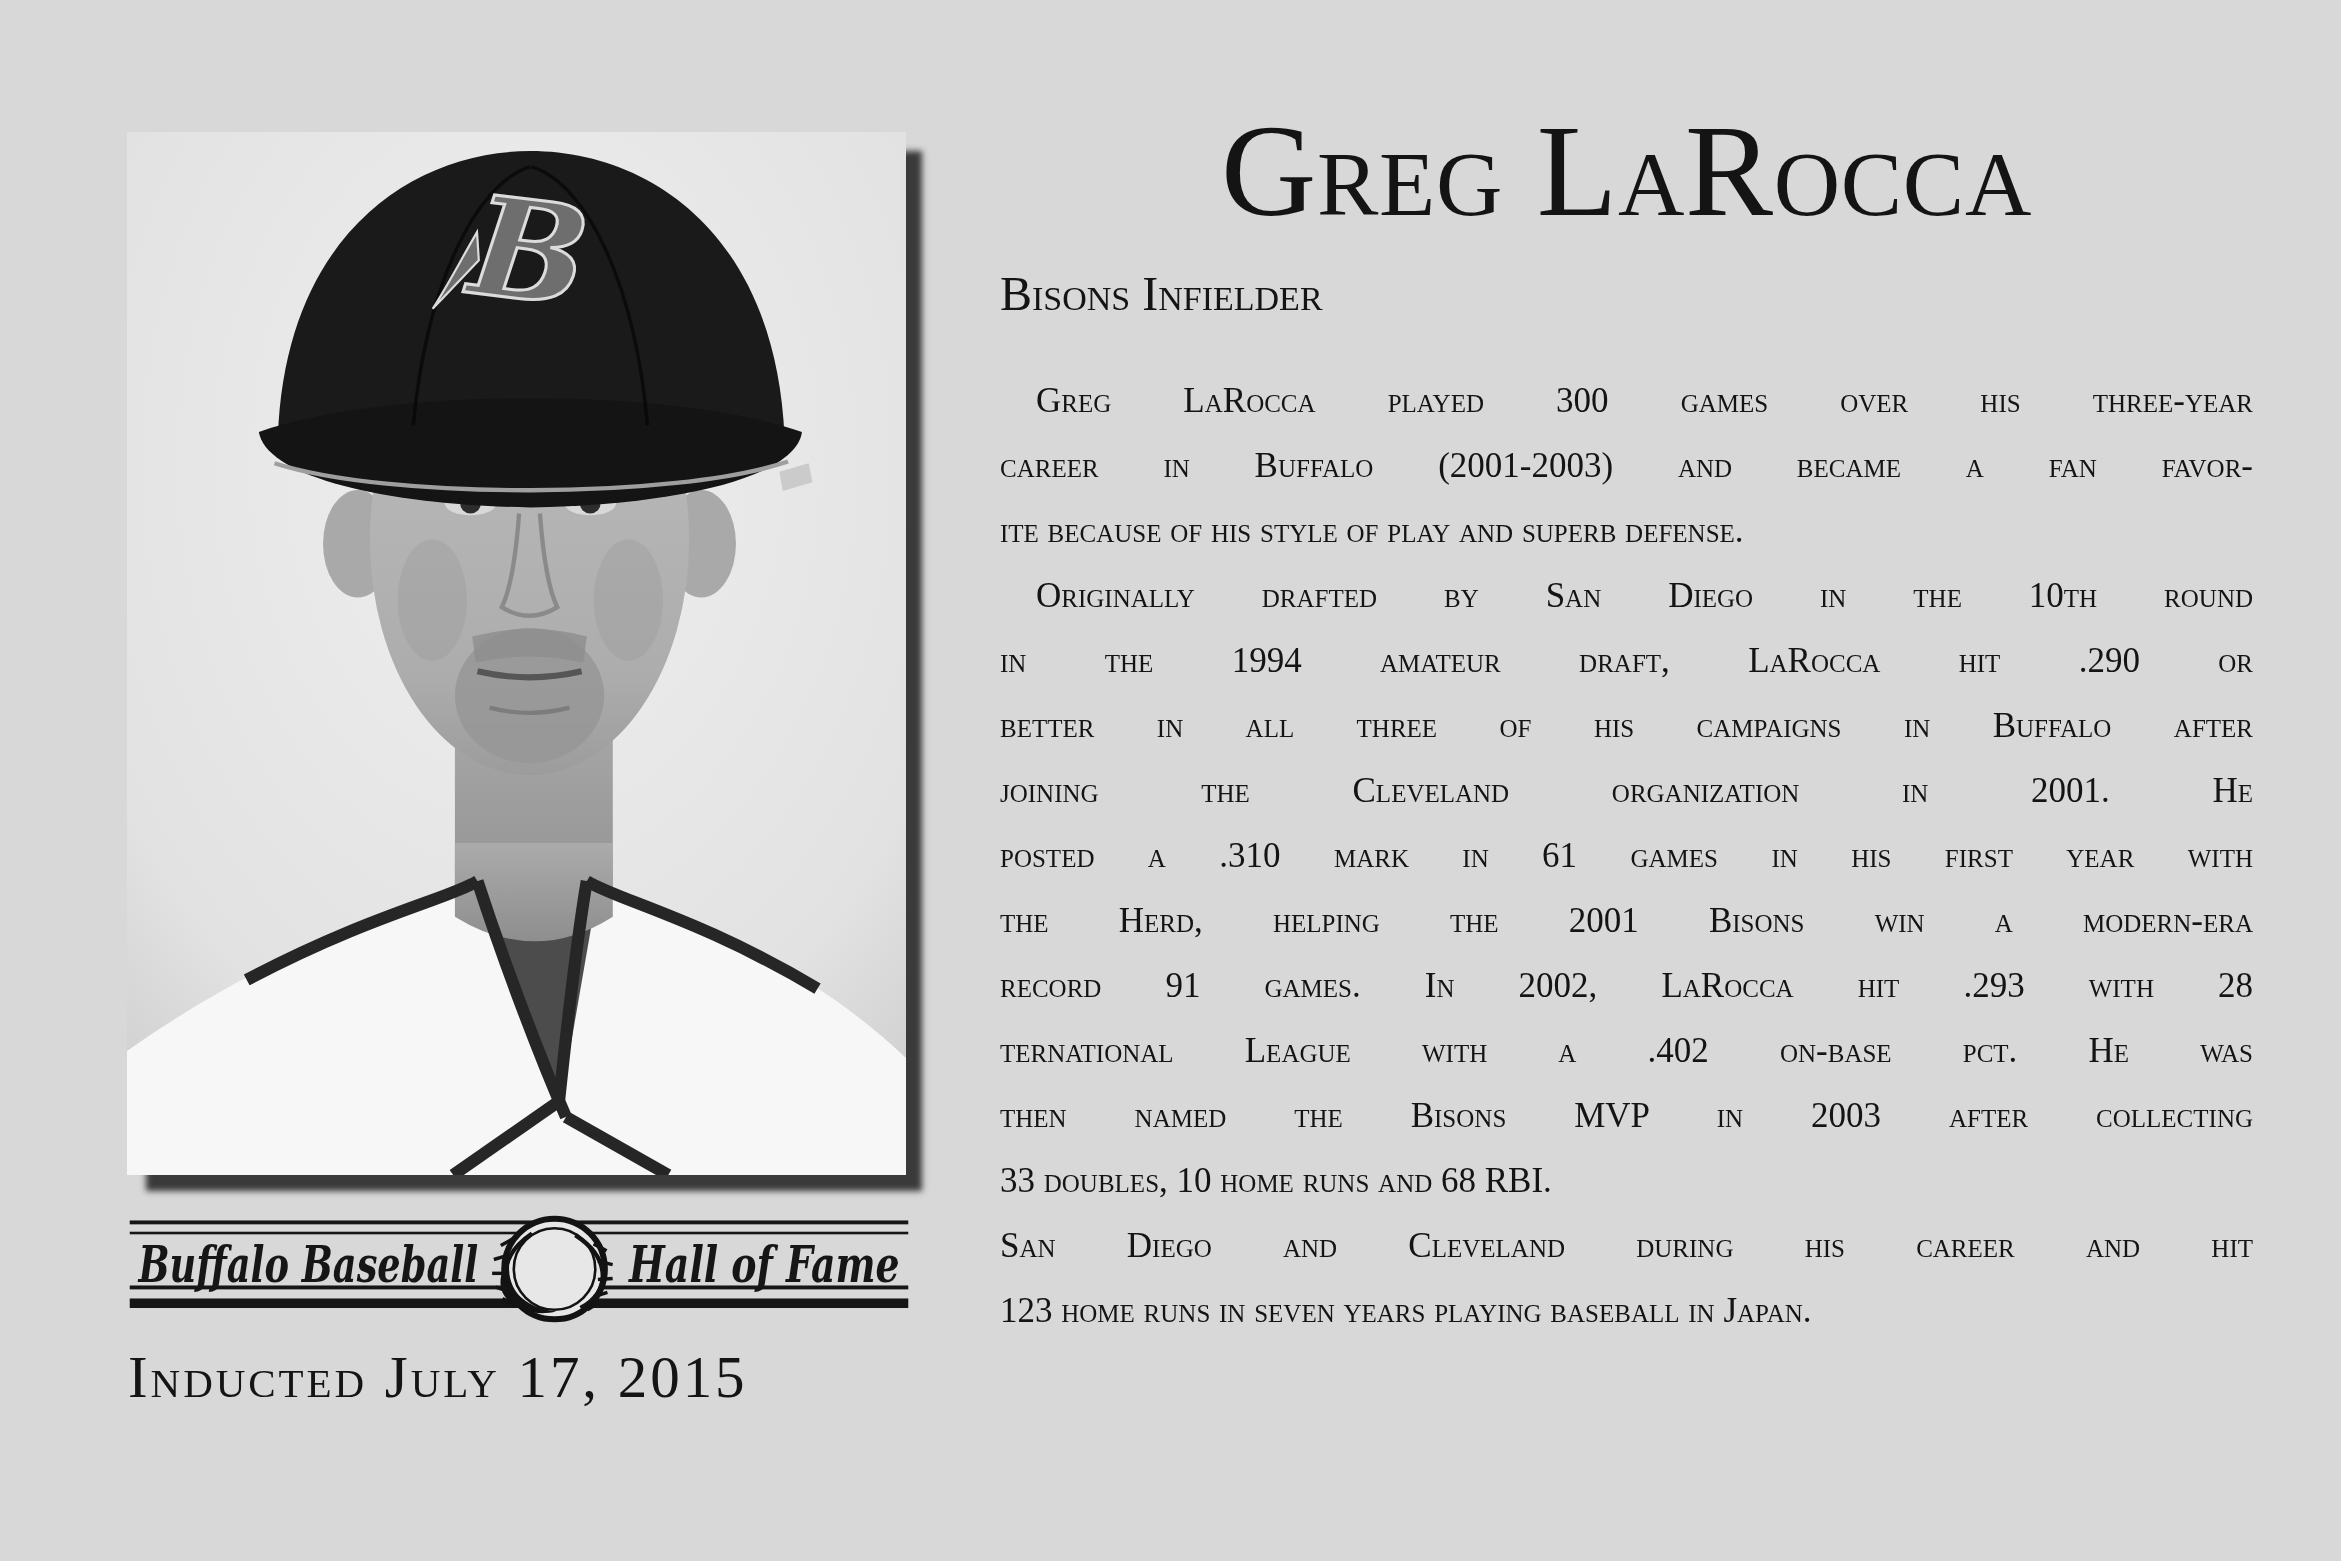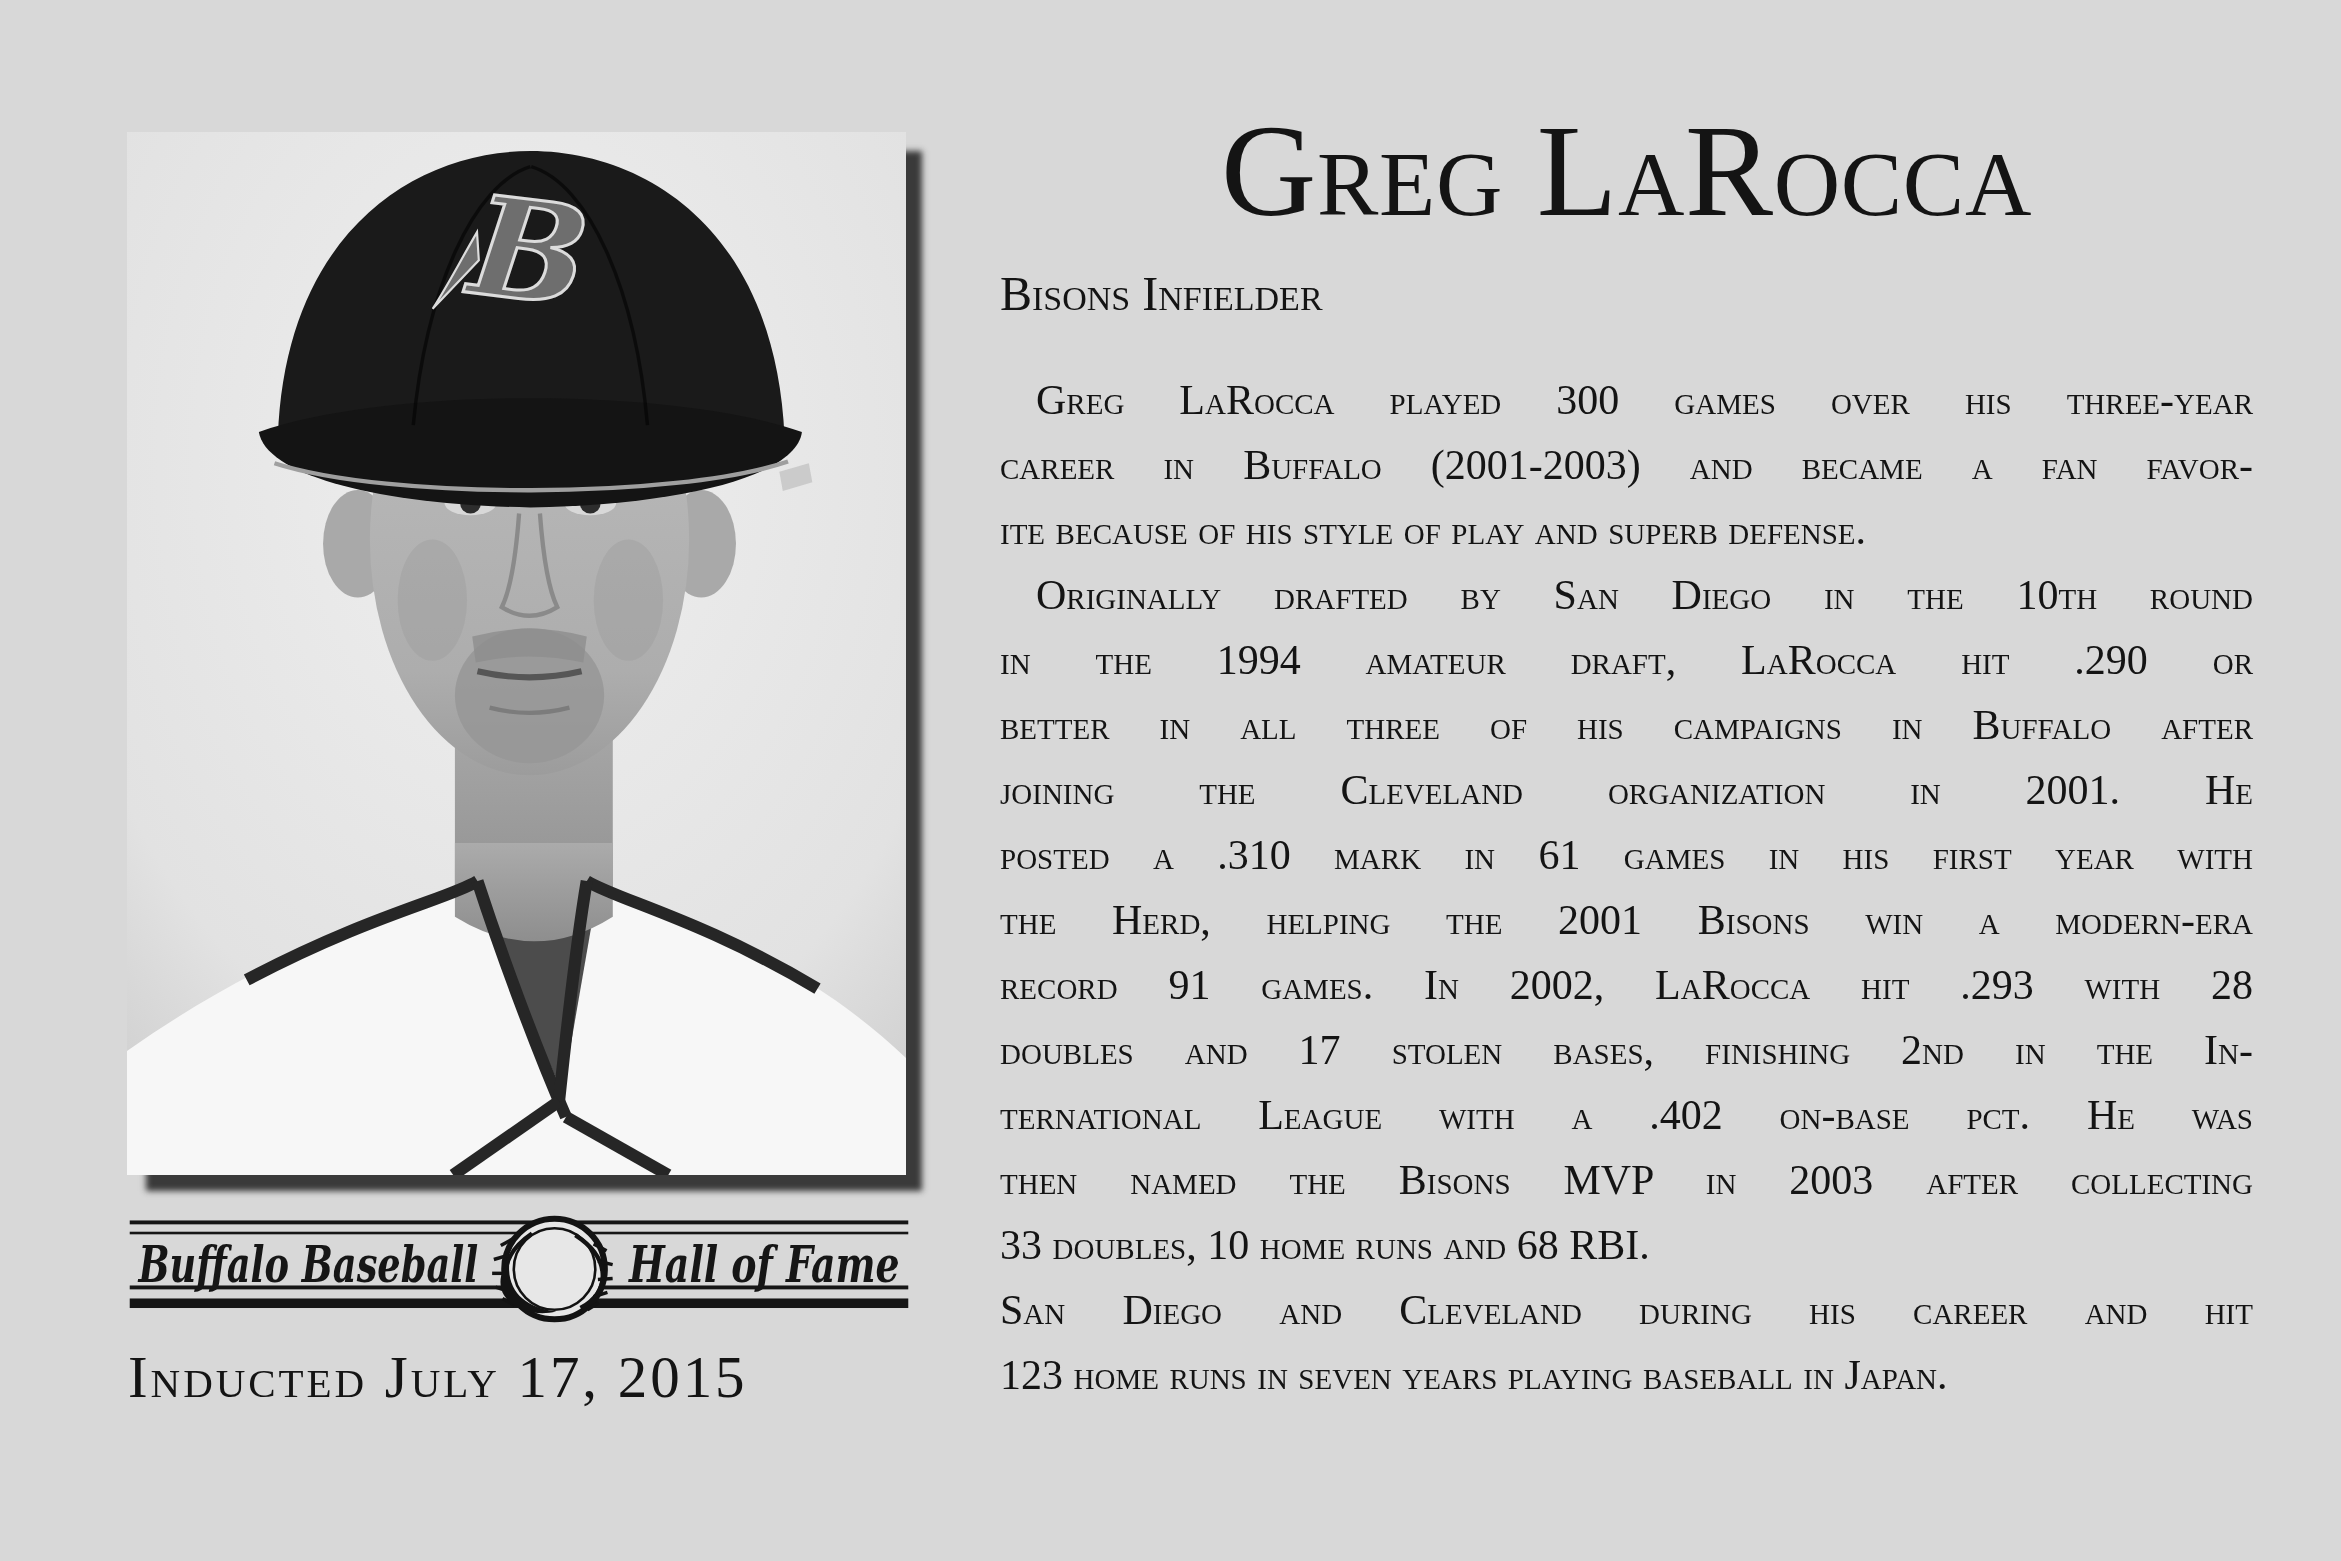--- a/index.html
+++ b/index.html
@@ -47,21 +47,21 @@
   }
   .subtitle{
     top:265px;text-align:left;
     font-variant:small-caps;
     font-size:48px;line-height:1.2;
     white-space:nowrap;
   }
   .bio{
     top:368px;
     font-variant:small-caps;
-    font-size:42px;
+    font-size:35px;
   }
   .bio-line{
     height:65px;line-height:65px;
     text-align:justify;
     text-align-last:justify;
     overflow:visible;
     white-space:nowrap;
   }
   .bio-line.para-start{text-indent:36px;}
   .bio-line.para-end{text-align-last:left;}
@@ -199,21 +199,20 @@
   <div class="bio-line">career in Buffalo (2001-2003) and became a fan favor-</div>
   <div class="bio-line para-end">ite because of his style of play and superb defense.</div>
 
   <div class="bio-line para-start">Originally drafted by San Diego in the 10th round</div>
   <div class="bio-line">in the 1994 amateur draft, LaRocca hit .290 or</div>
   <div class="bio-line">better in all three of his campaigns in Buffalo after</div>
   <div class="bio-line">joining the Cleveland organization in 2001. He</div>
   <div class="bio-line">posted a .310 mark in 61 games in his first year with</div>
   <div class="bio-line">the Herd, helping the 2001 Bisons win a modern-era</div>
   <div class="bio-line">record 91 games. In 2002, LaRocca hit .293 with 28</div>
-  <div class="bio-line">doubles and 17 stolen bases, finishing 2nd in the In-</div>
   <div class="bio-line">ternational League with a .402 on-base pct. He was</div>
   <div class="bio-line">then named the Bisons MVP in 2003 after collecting</div>
   <div class="bio-line para-end">33 doubles, 10 home runs and 68 RBI.</div>
 
   <div class="bio-line">San Diego and Cleveland during his career and hit</div>
   <div class="bio-line para-end">123 home runs in seven years playing baseball in Japan.</div>
 </div>
 
 
 </body></html>

